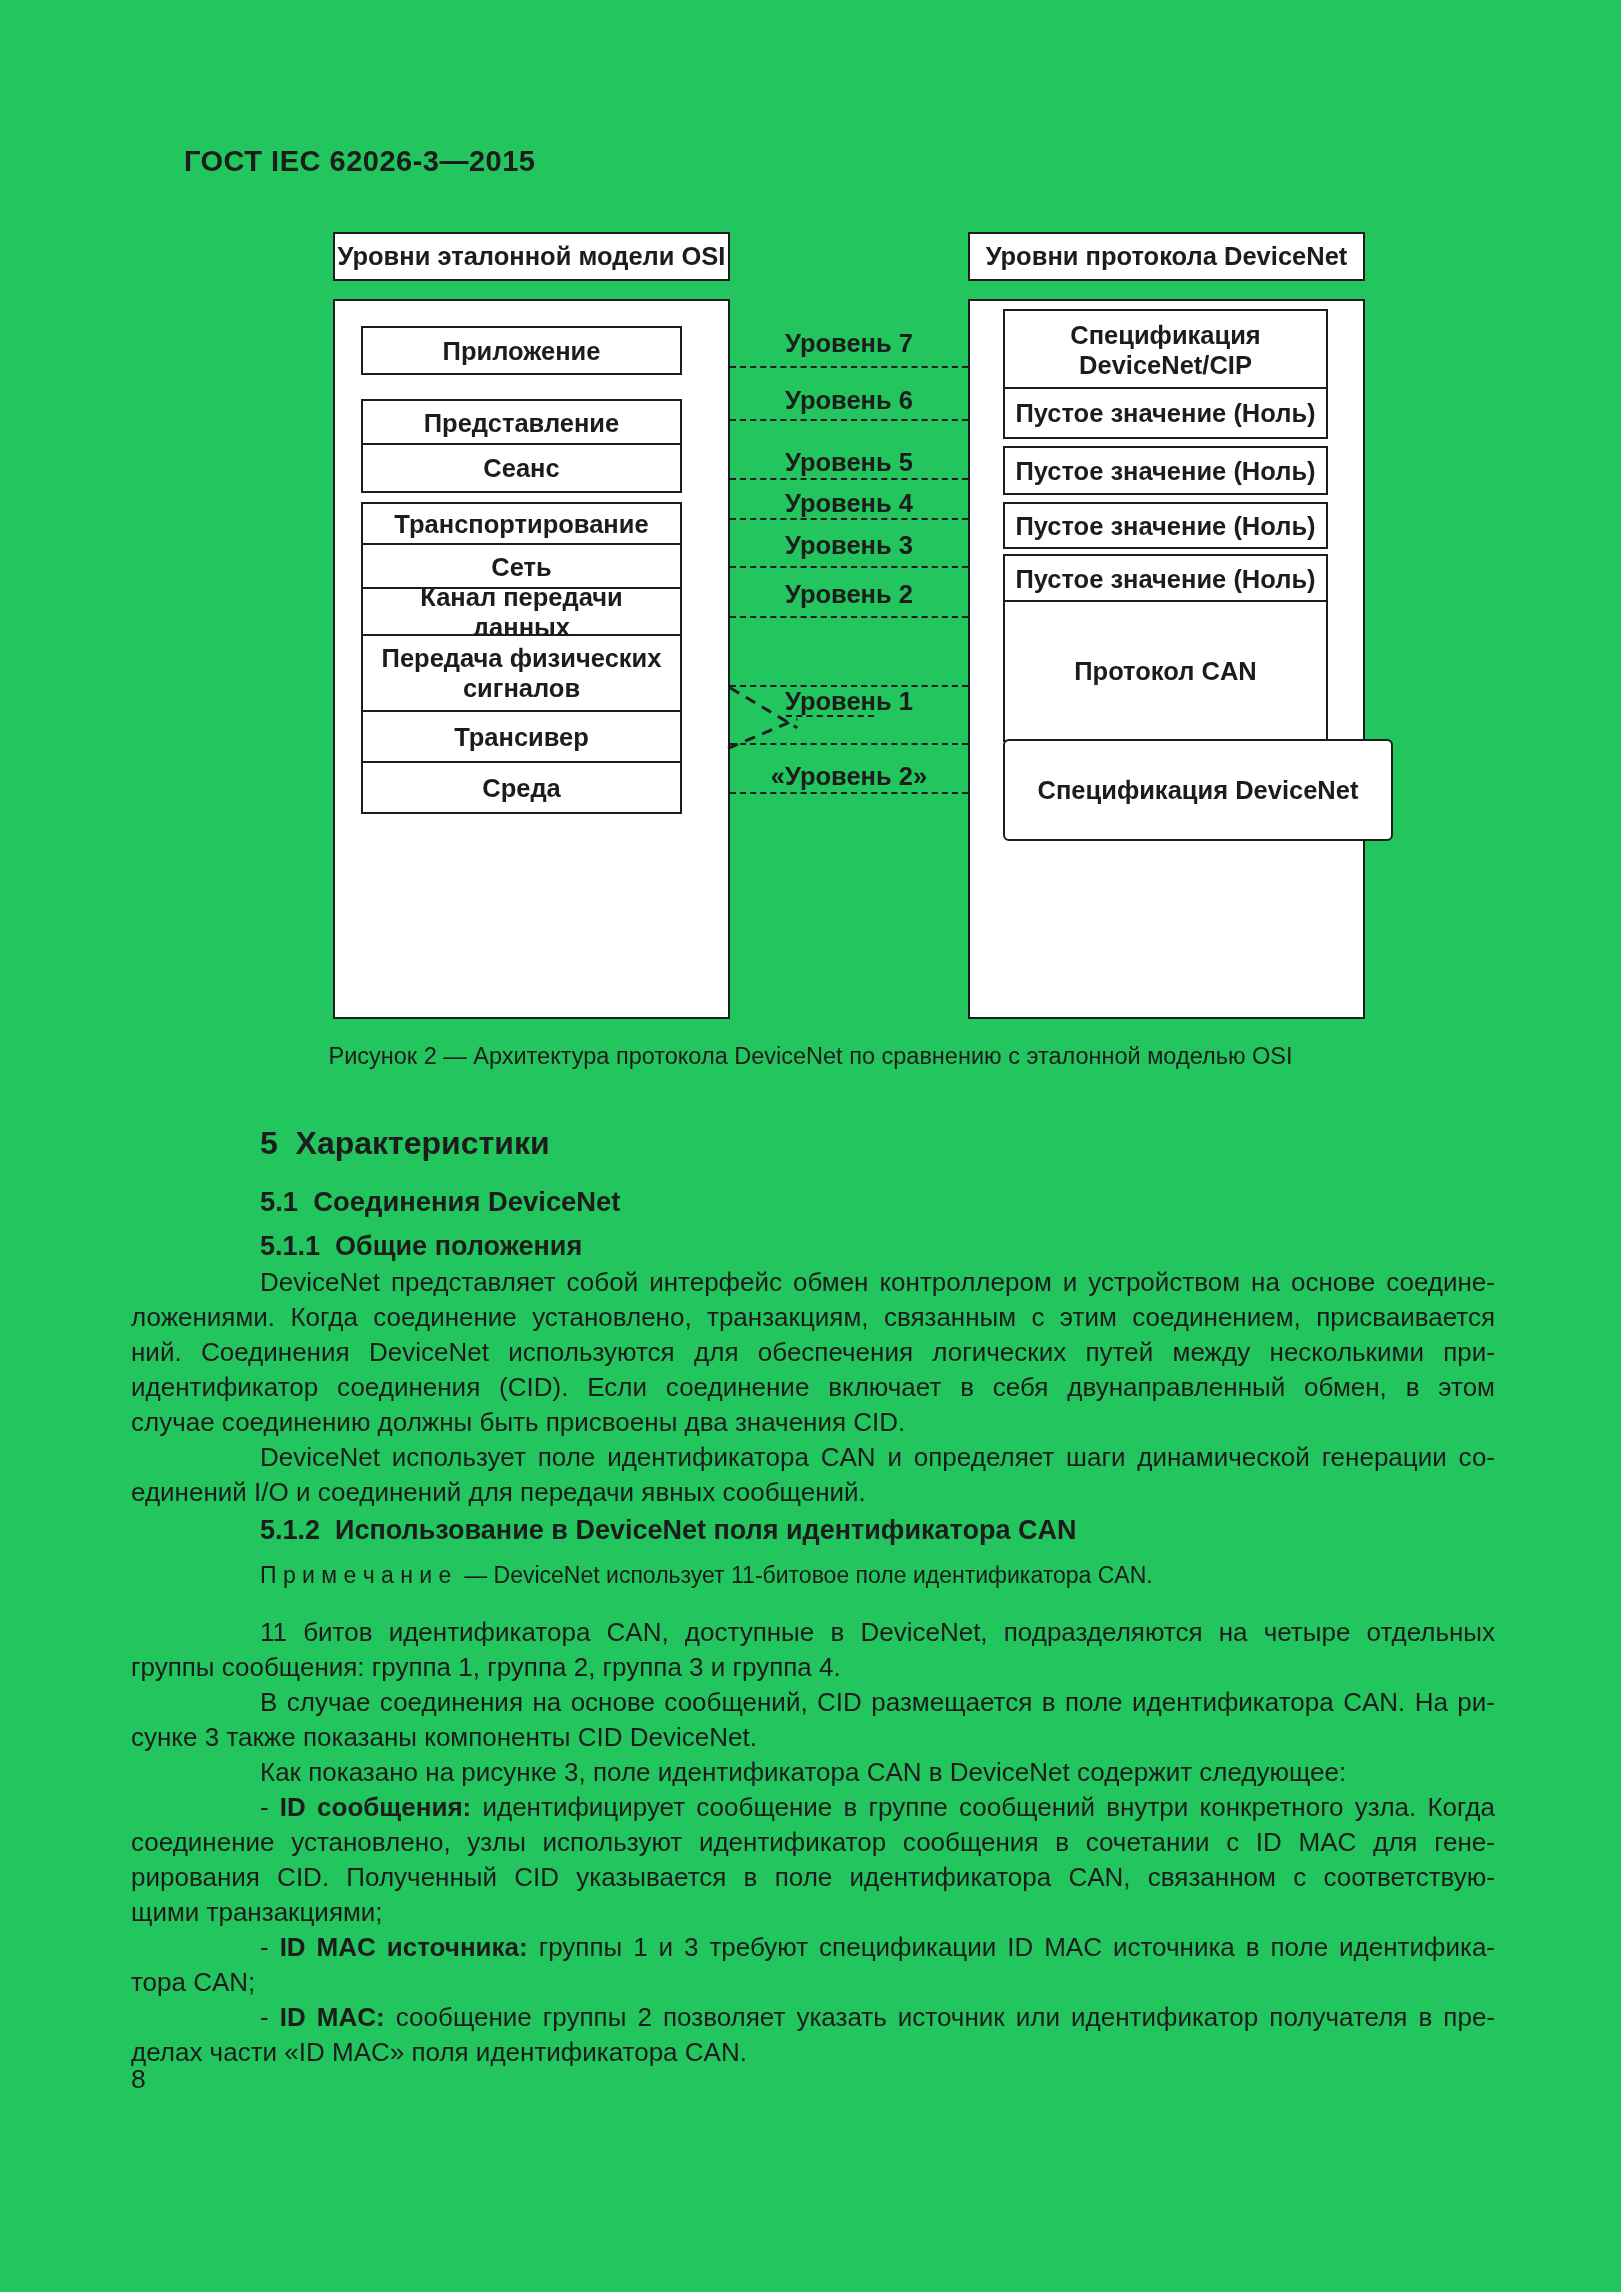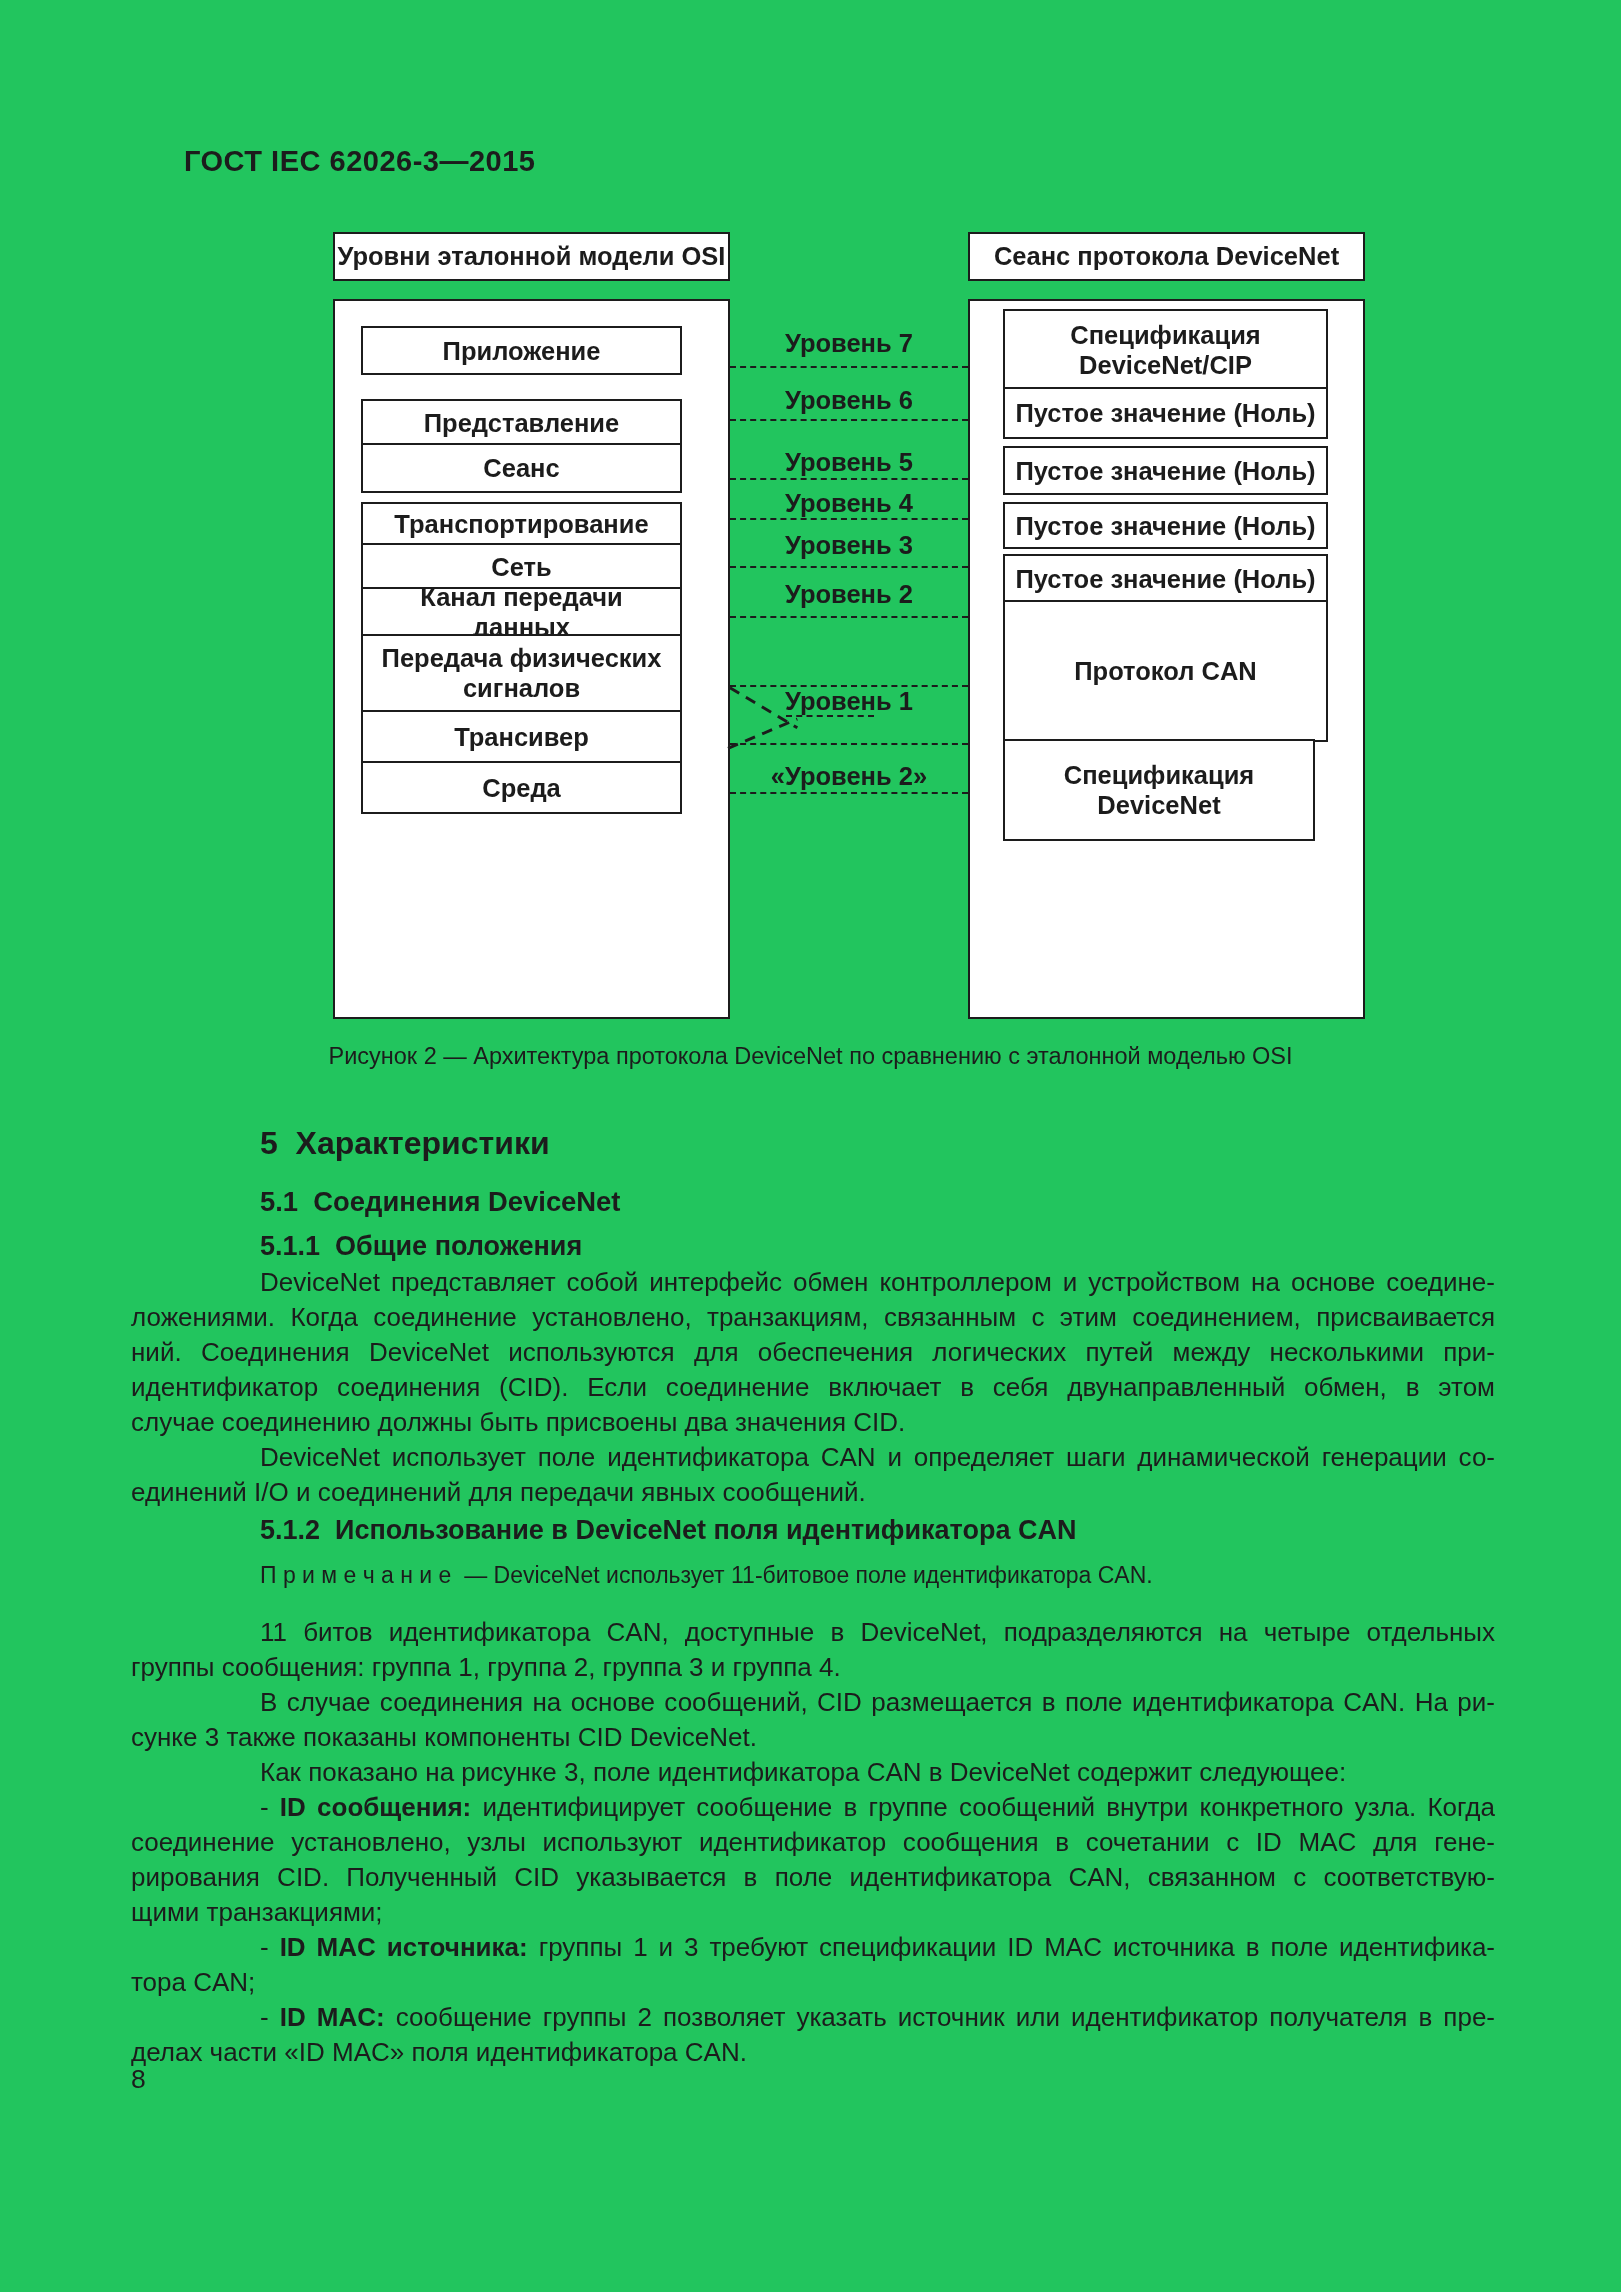--- a/index.html
+++ b/index.html
@@ -35,42 +35,42 @@
 </head>
 <body>
 
 <div class="page">
 
   <div class="running-header">ГОСТ IEC 62026-3—2015</div>
 
   <div>
 
     <div class="tbox" style="left:333px;top:232px;width:397px;height:49px;">Уровни эталонной модели OSI</div>
-    <div class="tbox" style="left:968px;top:232px;width:397px;height:49px;">Сеанс протокола DeviceNet</div>
+    <div class="tbox" style="left:968px;top:232px;width:397px;height:49px;">Уровни протокола DeviceNet</div>
 
     <div class="container" style="left:333px;top:299px;width:397px;height:720px;"></div>
     <div class="container" style="left:968px;top:299px;width:397px;height:720px;"></div>
 
     <div class="dbox" style="left:361px;top:326px;width:321px;height:49px;">Приложение</div>
     <div class="dbox" style="left:361px;top:399px;width:321px;height:47px;">Представление</div>
     <div class="dbox" style="left:361px;top:443px;width:321px;height:50px;">Сеанс</div>
     <div class="dbox" style="left:361px;top:502px;width:321px;height:44px;">Транспортирование</div>
     <div class="dbox" style="left:361px;top:543px;width:321px;height:47px;">Сеть</div>
     <div class="dbox" style="left:361px;top:587px;width:321px;height:50px;">Канал передачи данных</div>
     <div class="dbox" style="left:361px;top:634px;width:321px;height:78px;">Передача физических сигналов</div>
     <div class="dbox" style="left:361px;top:710px;width:321px;height:54px;">Трансивер</div>
     <div class="dbox" style="left:361px;top:761px;width:321px;height:53px;">Среда</div>
 
     <div class="dbox" style="left:1003px;top:309px;width:325px;height:81px;">Спецификация DeviceNet/CIP</div>
     <div class="dbox" style="left:1003px;top:387px;width:325px;height:52px;">Пустое значение (Ноль)</div>
     <div class="dbox" style="left:1003px;top:446px;width:325px;height:49px;">Пустое значение (Ноль)</div>
     <div class="dbox" style="left:1003px;top:502px;width:325px;height:47px;">Пустое значение (Ноль)</div>
     <div class="dbox" style="left:1003px;top:554px;width:325px;height:49px;">Пустое значение (Ноль)</div>
     <div class="dbox" style="left:1003px;top:600px;width:325px;height:142px;">Протокол CAN</div>
-    <div class="dbox" style="left:1003px;top:739px;width:312px;height:102px;">Спецификация DeviceNet</div>
+    <div class="dbox" style="left:1003px;top:739px;width:390px;height:102px;border-radius:6px;">Спецификация DeviceNet</div>
 
     <div class="lvl" style="top:331px;">Уровень 7</div>
     <div class="lvl" style="top:388px;">Уровень 6</div>
     <div class="lvl" style="top:450px;">Уровень 5</div>
     <div class="lvl" style="top:491px;">Уровень 4</div>
     <div class="lvl" style="top:533px;">Уровень 3</div>
     <div class="lvl" style="top:582px;">Уровень 2</div>
     <div class="lvl" style="top:689px;">Уровень 1</div>
     <div class="lvl" style="top:764px;">«Уровень 2»</div>
 

